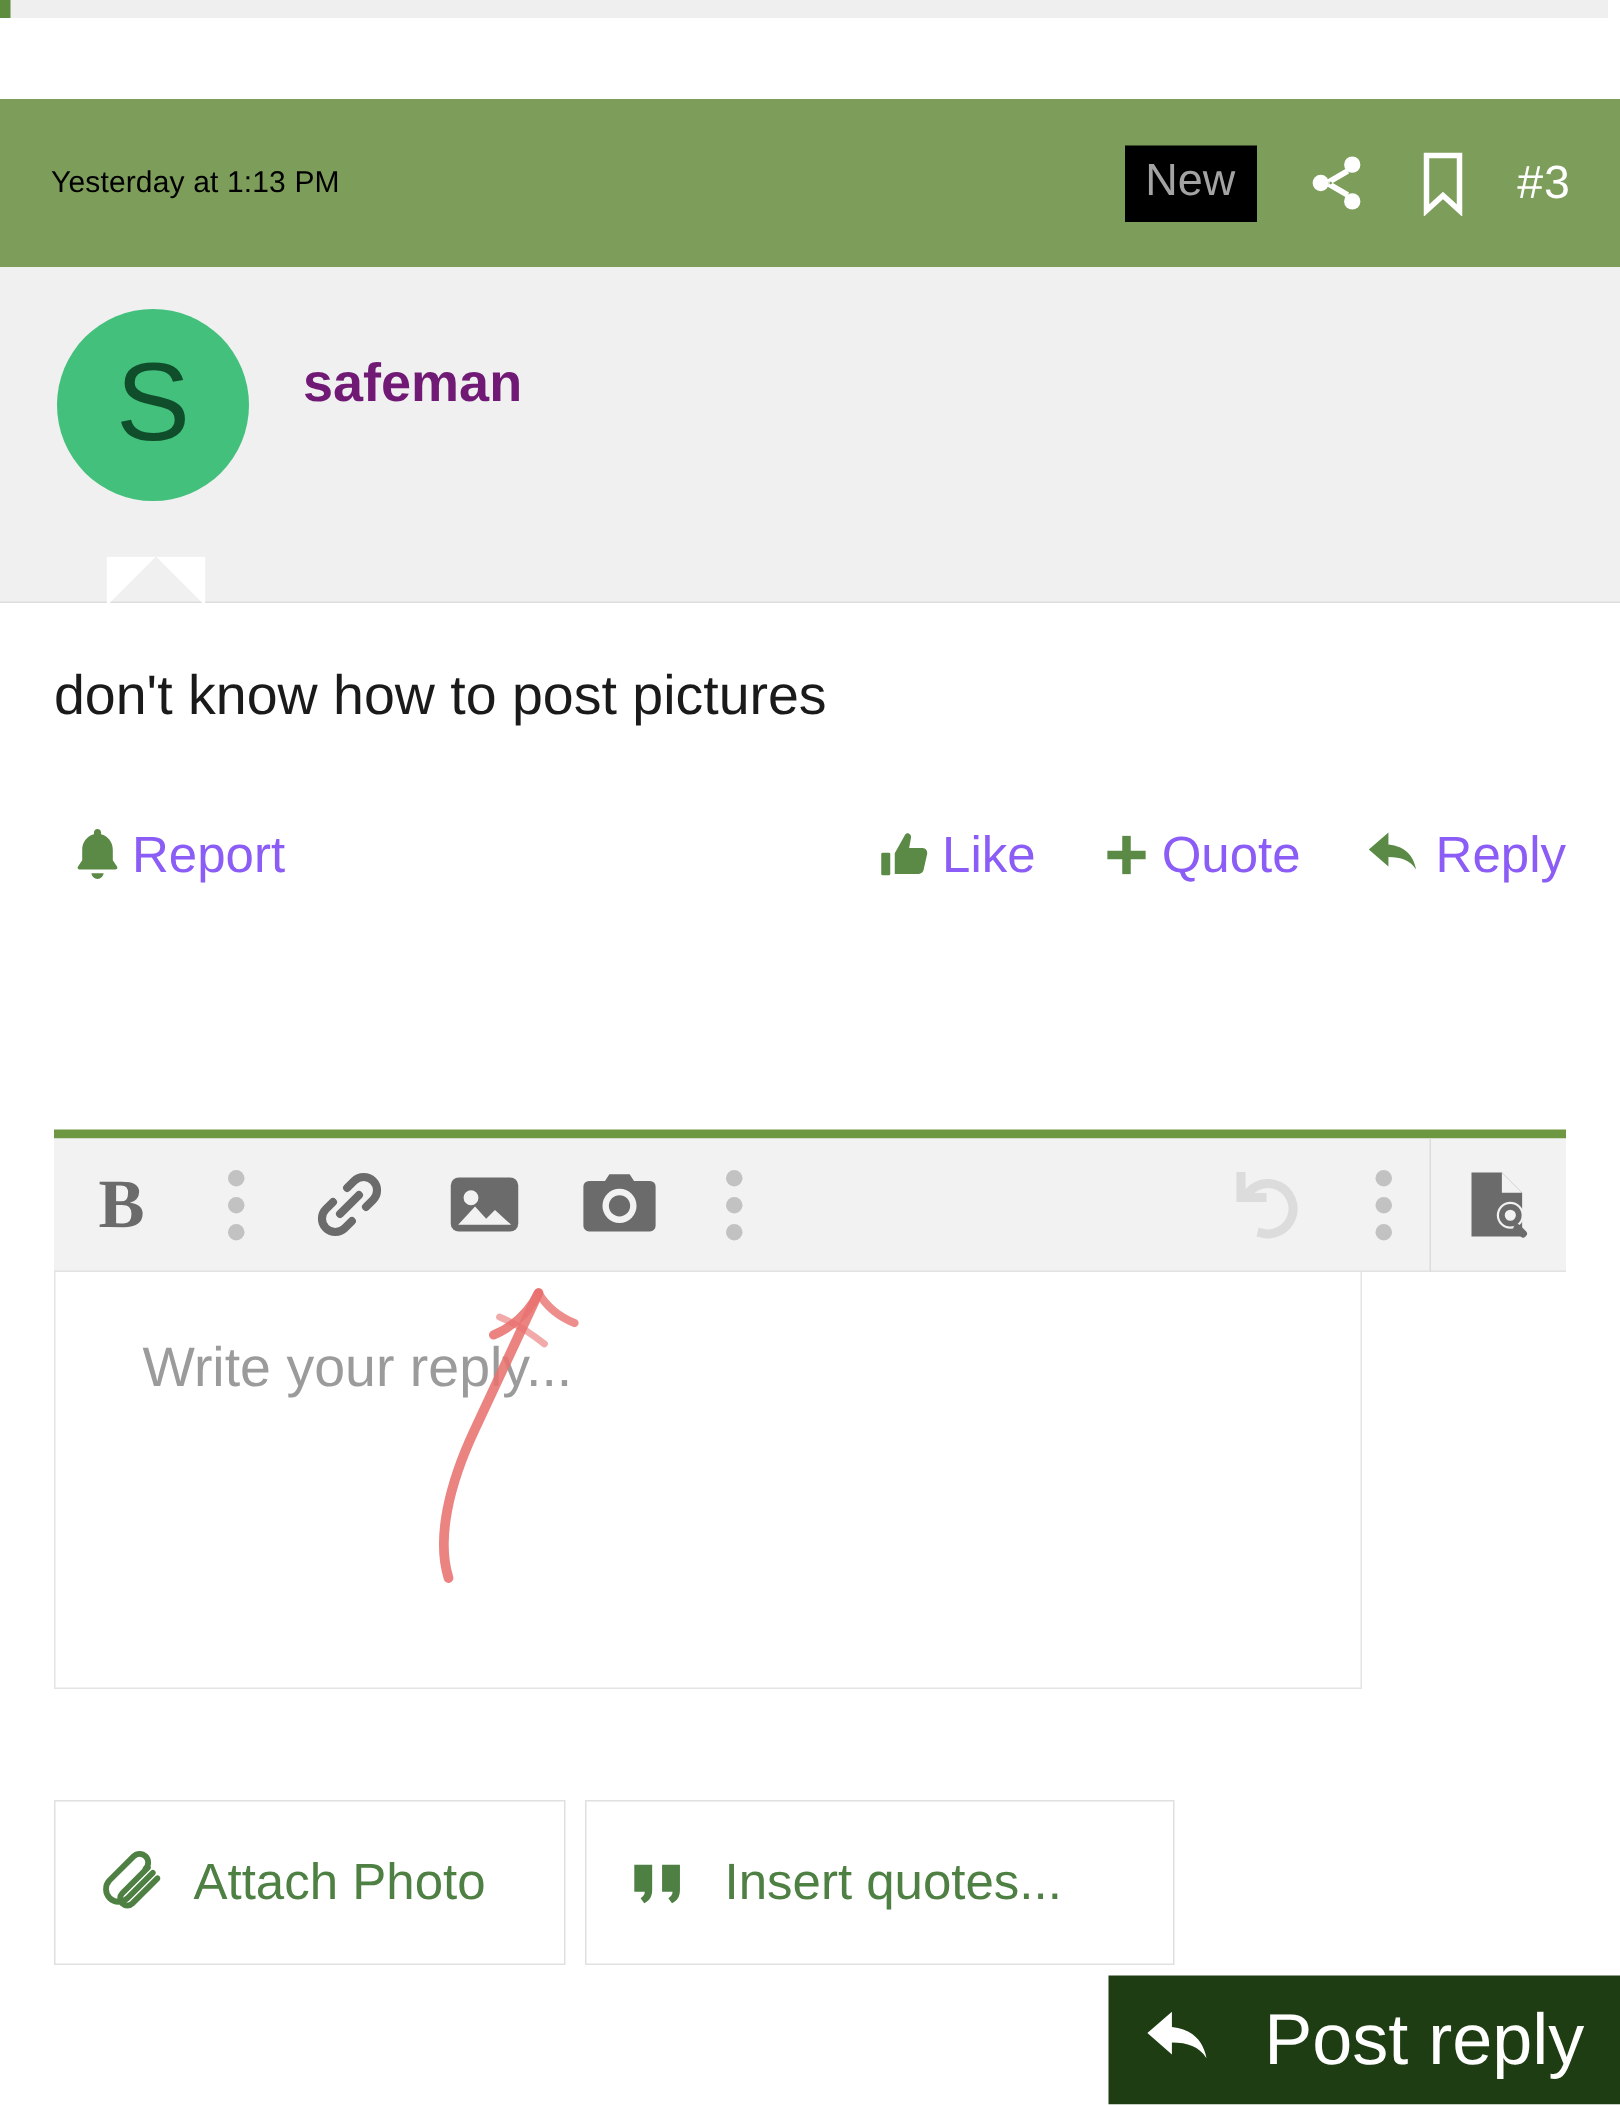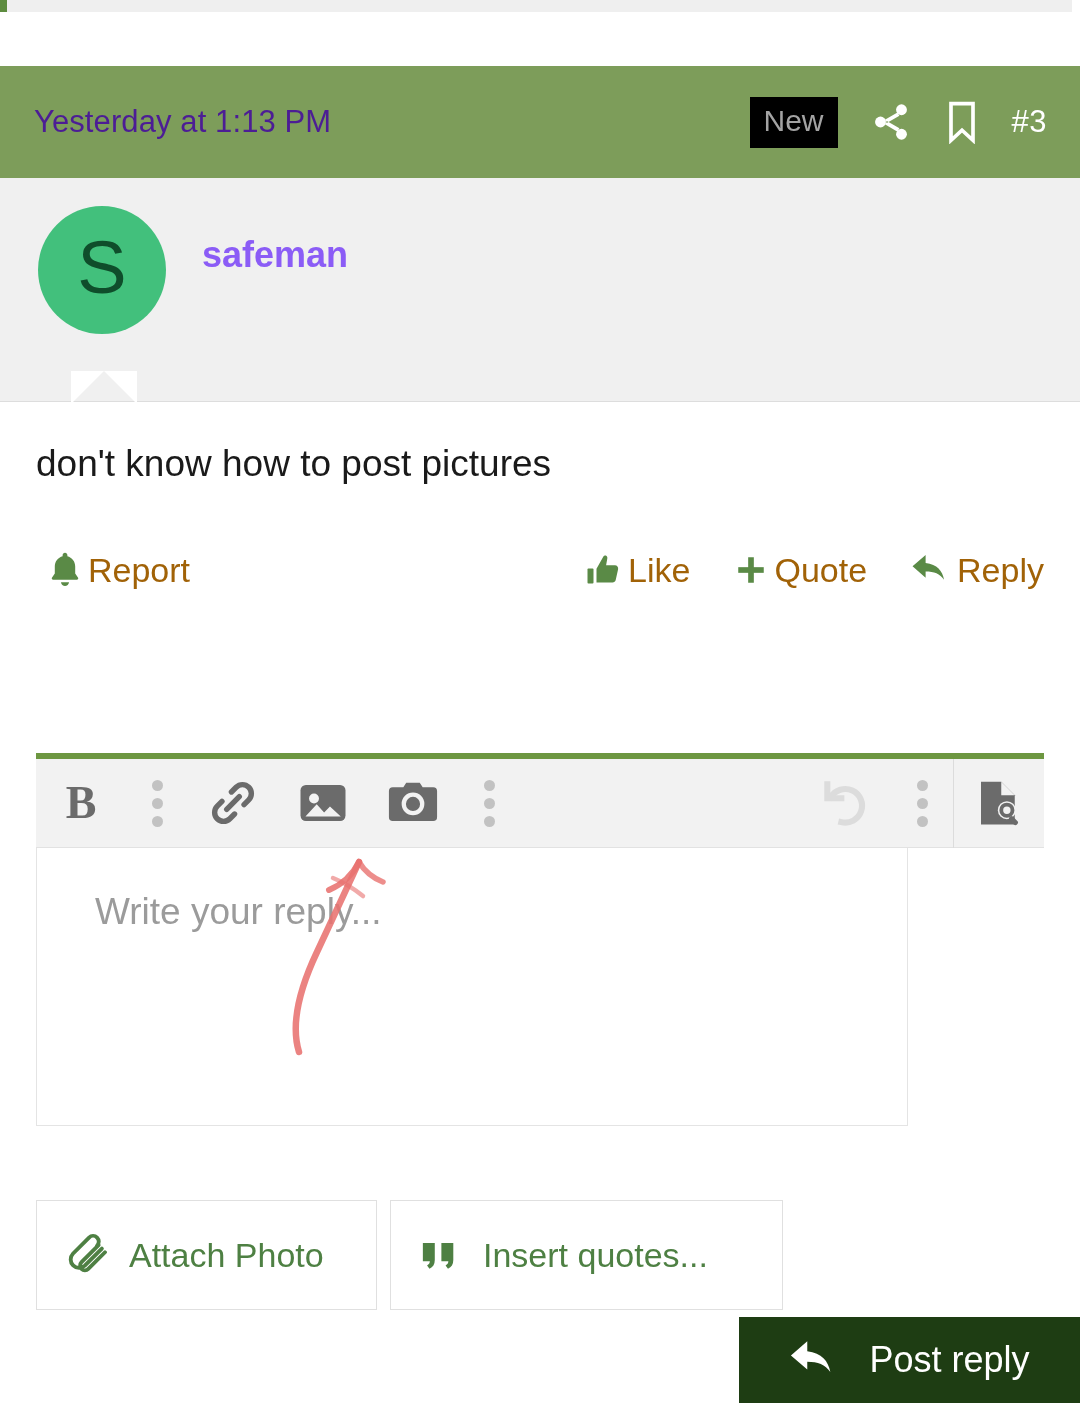--- a/index.html
+++ b/index.html
@@ -33,22 +33,22 @@
     left: 0; top: 66px;
     width: 1080px;
     height: 112px;
     background: #7d9d5a;
     display: flex;
     align-items: center;
     justify-content: space-between;
     padding: 0 33px 0 34px;
   }
   .post-date {
-    color: #4c1d95;
-    font-size: 31px;
+    color: #000000;
+    font-size: 20px;
     letter-spacing: .1px;
     white-space: nowrap;
     text-align: right;
   }
   .header-right {
     display: flex;
     align-items: center;
     gap: 32px;
   }
   .new-badge {
@@ -90,21 +90,21 @@
     justify-content: center;
     flex: none;
     line-height: 1;
     padding-bottom: 4px;
   }
   .user-meta {
     margin-left: 36px;
     padding-top: 28px;
   }
   .username {
-    color: #8b5cf6;
+    color: #701a75;
     font-size: 36px;
     font-weight: bold;
     line-height: 1.15;
   }
   .usertitle {
     color: #2b2b2b;
     font-size: 33px;
     font-weight: 400;
     margin-top: 12px;
     line-height: 1.15;
@@ -137,21 +137,21 @@
     width: 1080px;
     height: 64px;
     padding: 0 36px 0 48px;
     display: flex;
     align-items: center;
     justify-content: space-between;
   }
   .action {
     display: flex;
     align-items: center;
-    color: #a16207;
+    color: #8b5cf6;
     font-size: 34px;
     gap: 6px;
     white-space: nowrap;
   }
   .actions-right { display: flex; align-items: flex-start; gap: 44px; }
 
   
   .editor {
     position: absolute;
     left: 36px; top: 753px;
@@ -236,21 +236,21 @@
     width: 341px;
     height: 86px;
     background: #1e3d13;
     display: flex;
     align-items: center;
     justify-content: center;
     gap: 30px;
   }
   .post-reply .label {
     color: #ffffff;
-    font-size: 36px;
+    font-size: 48px;
   }
 
   
   .annotation {
     position: absolute;
     left: 255px; top: 830px;
     width: 180px; height: 250px;
     pointer-events: none;
   }
 </style>

